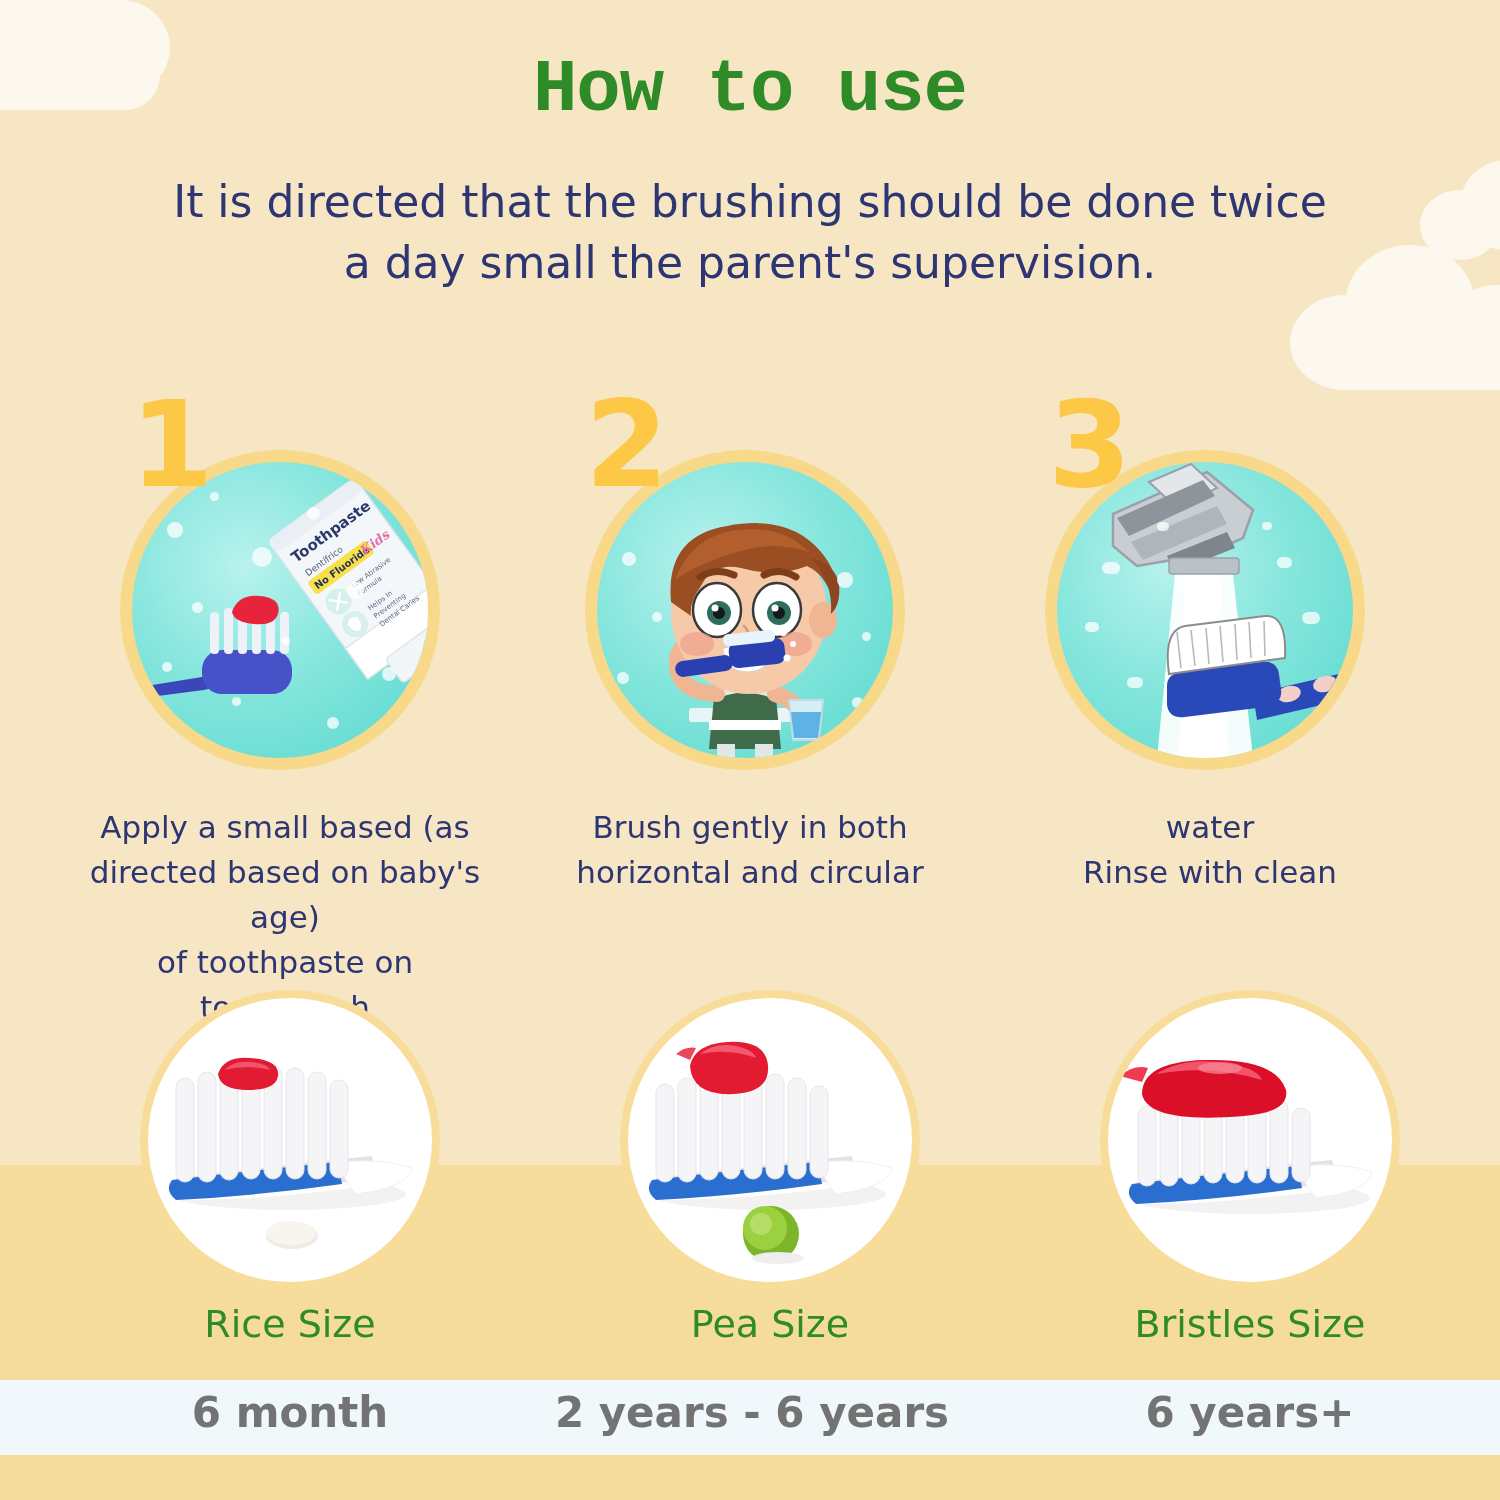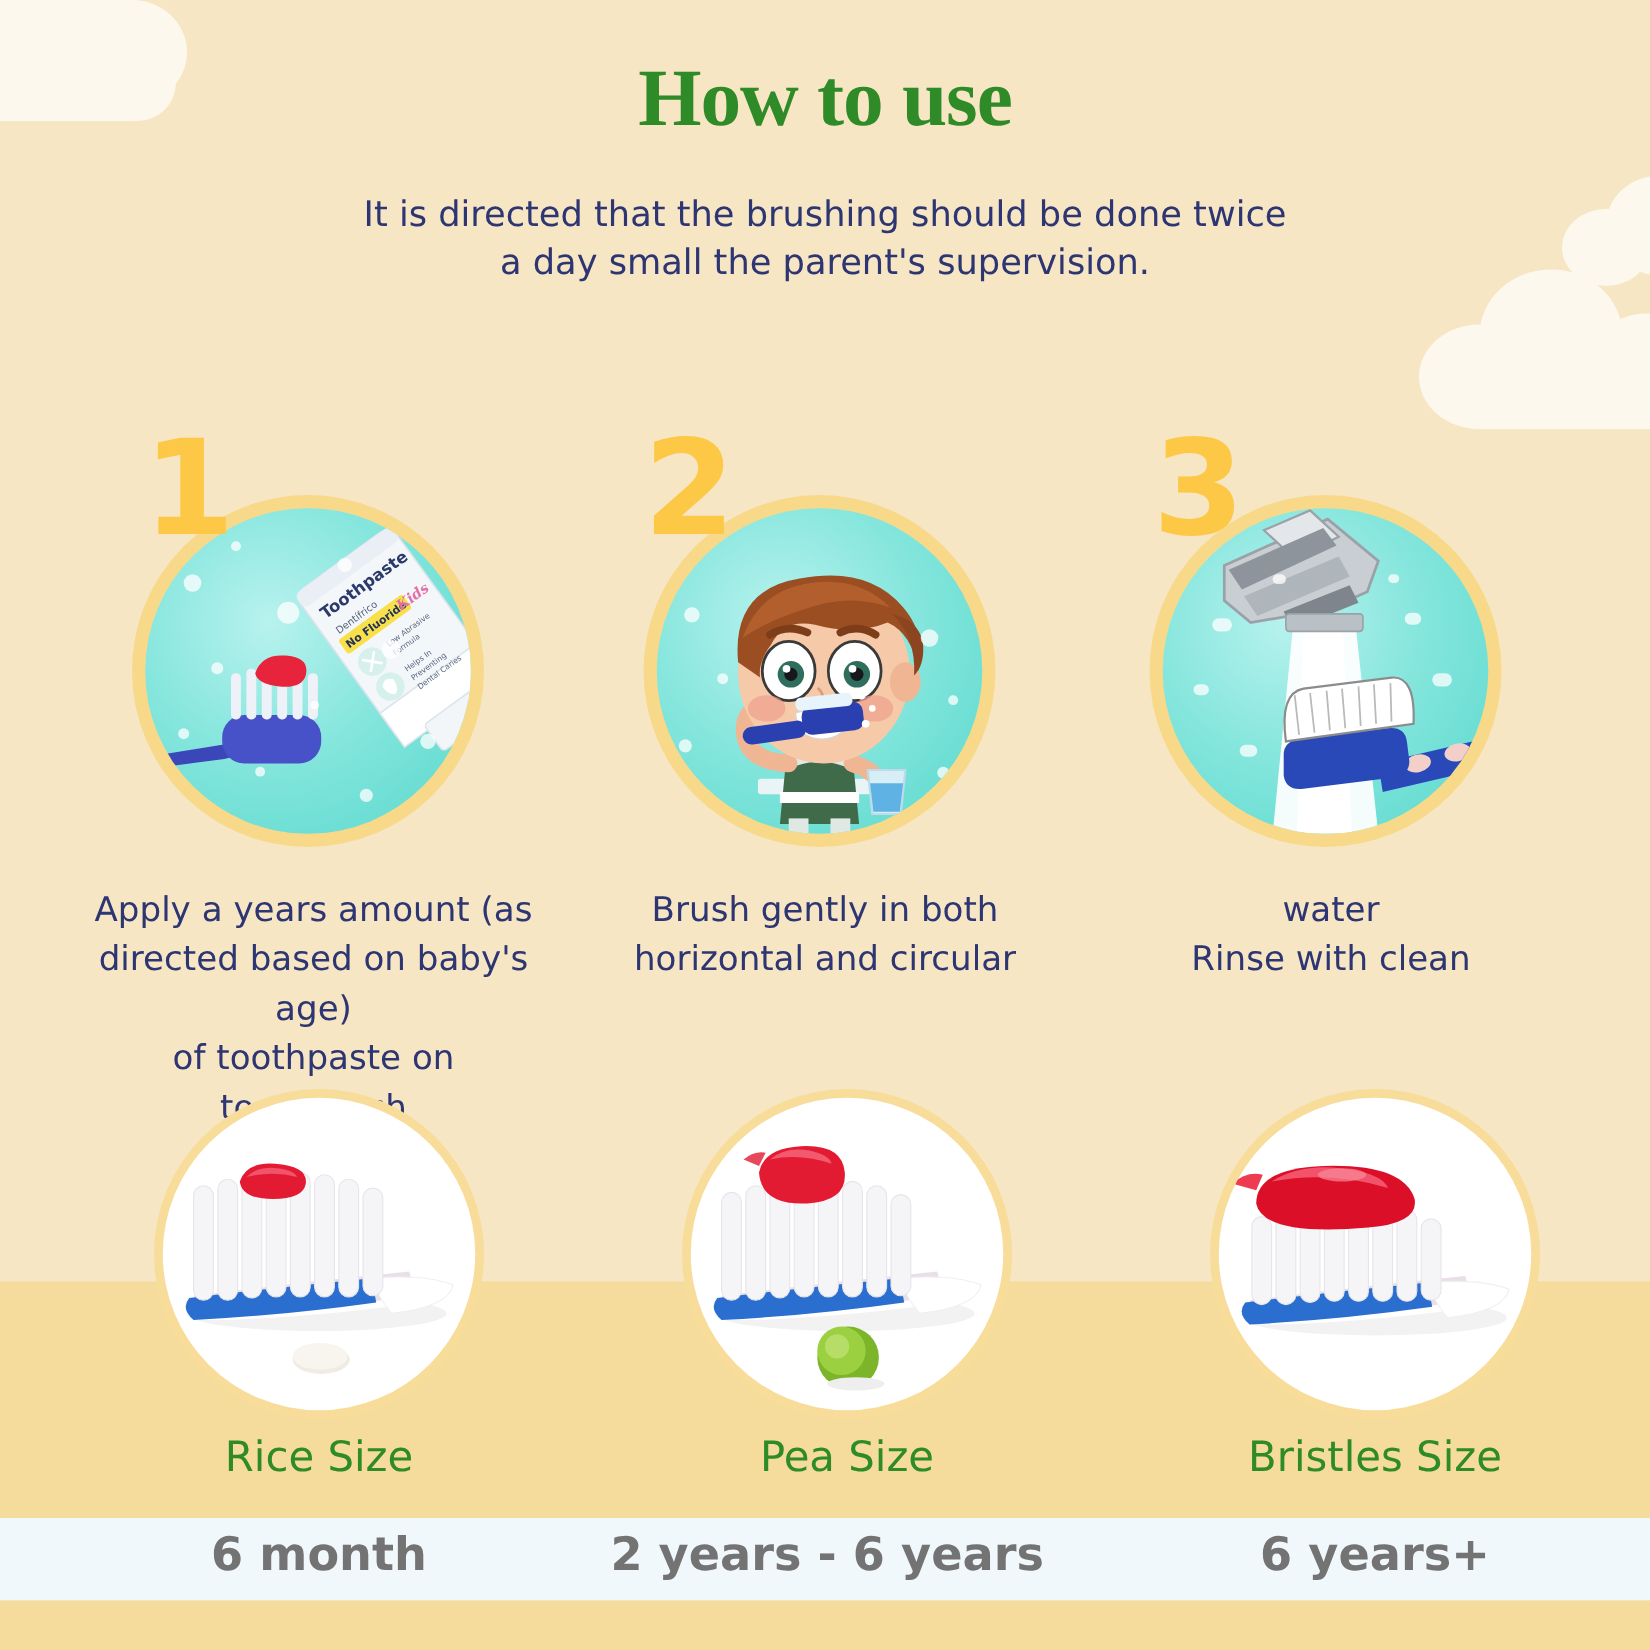--- a/index.html
+++ b/index.html
@@ -16,30 +16,30 @@
   .bg-mid    { position:absolute; left:0; top:1165px; width:1500px; height:215px; background:#f6dc9c; }
   .bg-white  { position:absolute; left:0; top:1380px; width:1500px; height:75px;  background:#f0f8fb; }
   .bg-bottom { position:absolute; left:0; top:1455px; width:1500px; height:45px;  background:#f6dc9c; }
   .cloud-group { position:absolute; }
   .cloud-group .b { position:absolute; background:#fdf8ee; border-radius:50%; }
 
   
   .title {
     position:absolute; left:0; top:48px; width:1500px;
     text-align:center;
-    font-family:Liberation Serif, serif;
+    font-family:Liberation Mono, monospace;
     font-size:74px; font-weight:bold;
     color:#2f8b28;
     letter-spacing:-1px;
   }
   .subtitle {
     position:absolute; left:120px; top:172px; width:1260px;
     text-align:center;
     font-family:"DejaVu Sans", sans-serif;
-    font-size:32px; font-weight:500;
+    font-size:44px; font-weight:500;
     color:#2d3572;
     line-height:1.38;
   }
 
   
   .step { position:absolute; width:420px; }
   .step-1 { left:75px;  top:390px; }
   .step-2 { left:540px; top:390px; }
   .step-3 { left:1000px;top:390px; }
 
@@ -207,21 +207,21 @@
             <text x="202" y="134" font-family="DejaVu Sans, sans-serif" font-size="7" fill="#5a6580">Formula</text>
             <text x="202" y="152" font-family="DejaVu Sans, sans-serif" font-size="7" fill="#5a6580">Helps In</text>
             <text x="202" y="162" font-family="DejaVu Sans, sans-serif" font-size="7" fill="#5a6580">Preventing</text>
             <text x="202" y="172" font-family="DejaVu Sans, sans-serif" font-size="7" fill="#5a6580">Dental Caries</text>
           </g>
         </svg>
       </div>
     </div>
     <div class="step-num">1</div>
     <div class="step-caption">
-      <div>Apply a years amount (as</div>
+      <div>Apply a small based (as</div>
       <div>directed based on baby's age)</div>
       <div>of toothpaste on toothbrush</div>
     </div>
   </div>
 
   <div class="step step-2">
     <div class="circle-ring">
       <div class="circle-inner">
         <div class="sparkle" style="left:25px; top:90px;  width:14px; height:14px;"></div>
         <div class="sparkle" style="left:55px; top:150px; width:10px; height:10px;"></div>

